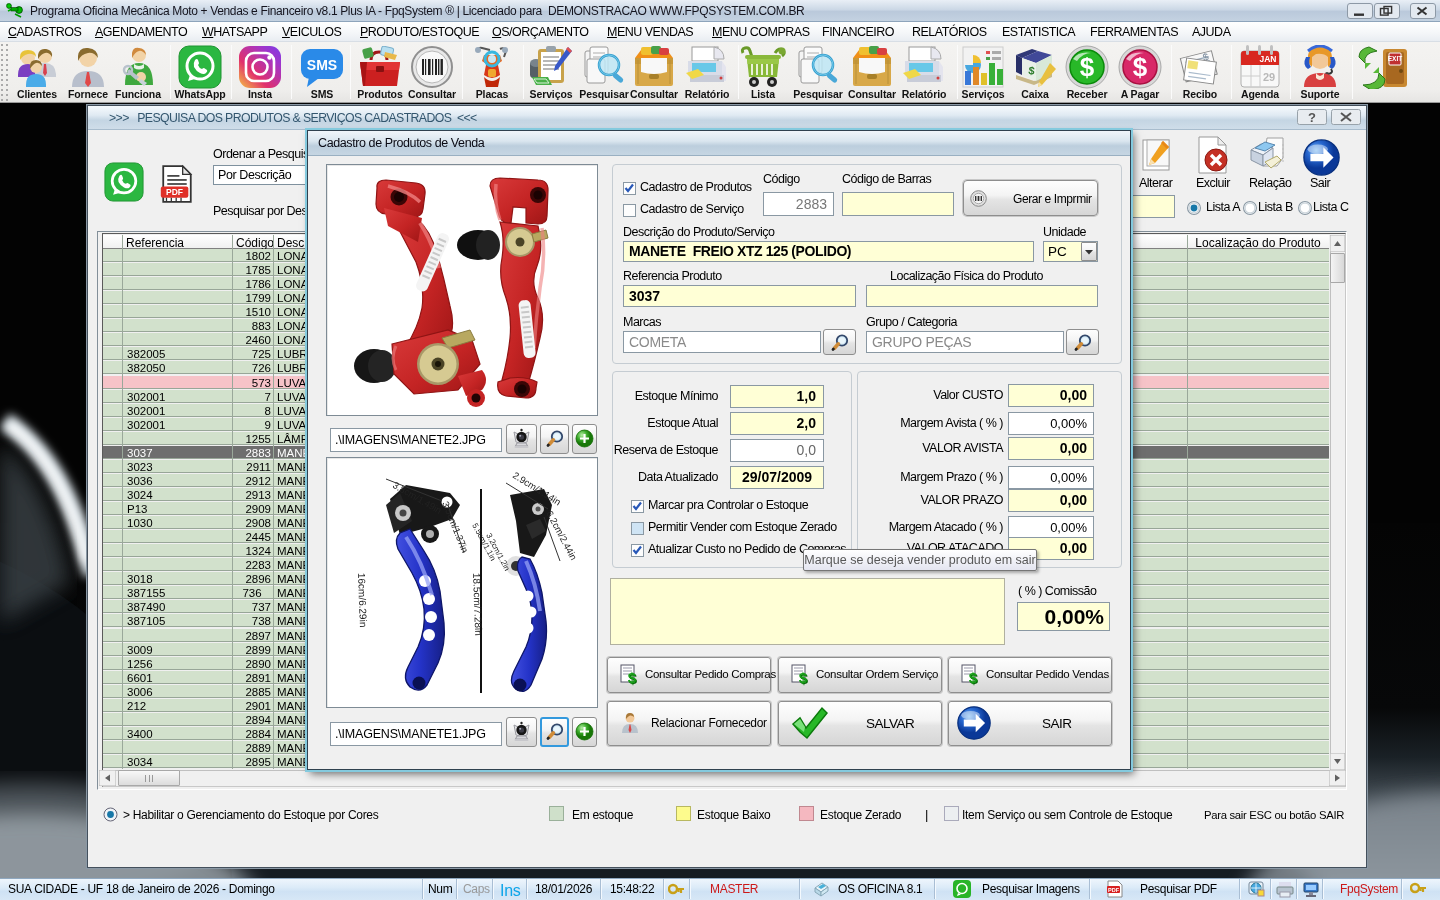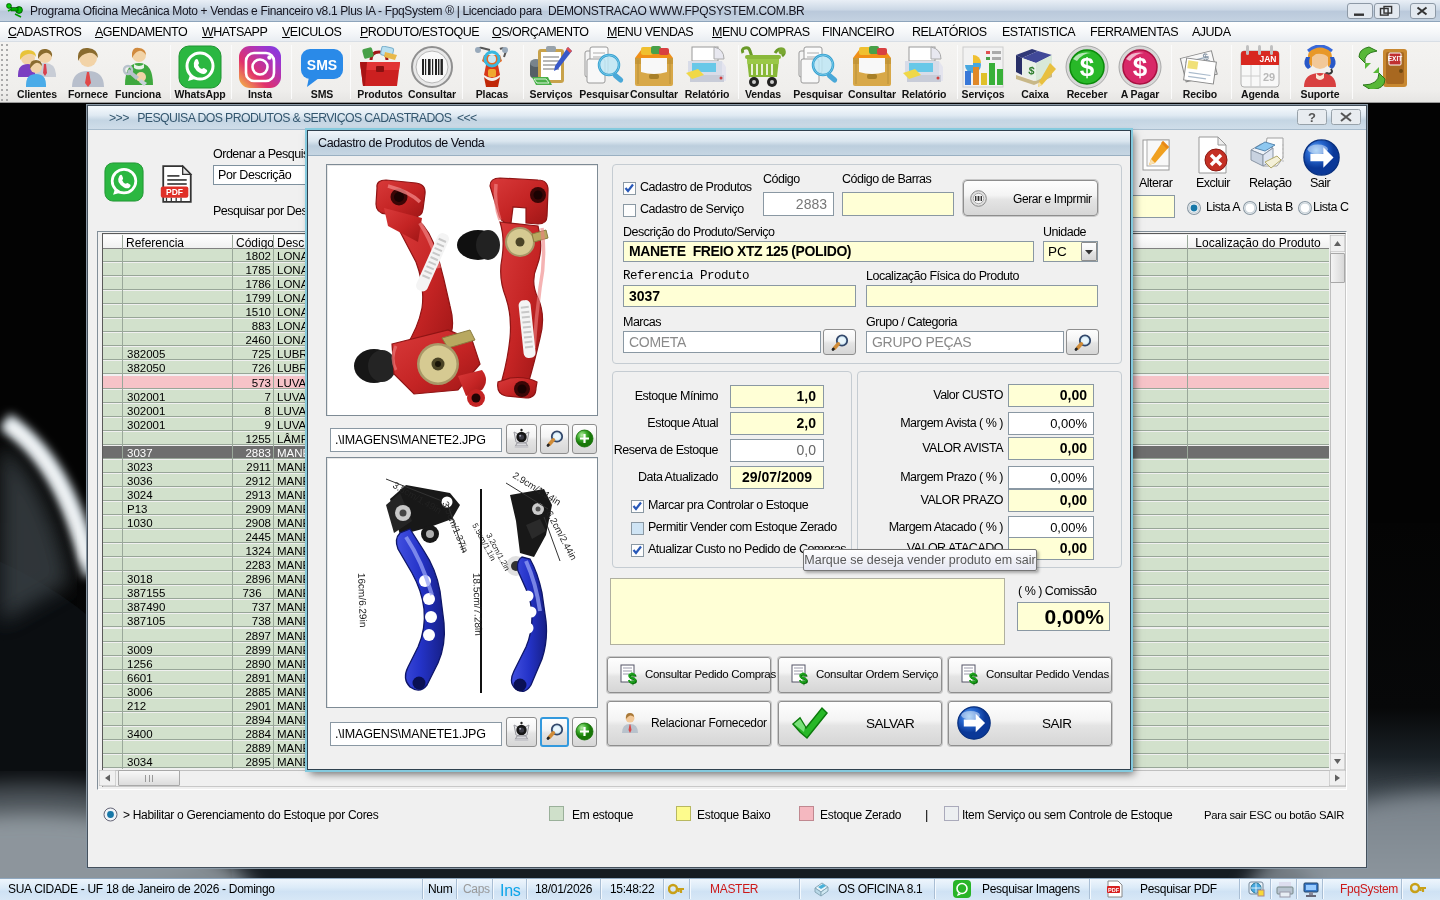--- a/index.html
+++ b/index.html
@@ -280,21 +280,21 @@
           <line x1="28" y1="16" x2="28" y2="30"></line>
           <line x1="33" y1="16" x2="33" y2="30"></line>
         </g>
 <path d="M8 14 L40 14 L39.5 19 L8.5 19 Z" fill="#9ac848"></path>
 <circle cx="15" cy="37" r="5" fill="#222"></circle>
         <circle cx="15" cy="37" r="2" fill="#ccc"></circle>
 <circle cx="33" cy="37" r="5" fill="#222"></circle>
         <circle cx="33" cy="37" r="2" fill="#ccc"></circle>
       </svg>
     </div>
-    <div class="lbl">Vendas</div>
+    <div class="lbl">Lista</div>
   </div>
 <div class="tbtn" style="left:783px;top:45px;width:70px">
     <div style="height:43px;display:flex;align-items:center;justify-content:center">
       <svg width="46" height="44" viewBox="0 0 46 44" style="">
 <rect x="4" y="6" width="18" height="26" rx="2" fill="#f4f4f4" stroke="#999"></rect>
 <rect x="9" y="2" width="18" height="26" rx="2" fill="#fbfbfb" stroke="#999"></rect>
 <g stroke="#bbb" stroke-width="1.2">
           <line x1="12" y1="8" x2="24" y2="8"></line>
           <line x1="12" y1="12" x2="24" y2="12"></line>
           <line x1="12" y1="16" x2="22" y2="16"></line>
@@ -1026,23 +1026,23 @@
     </svg></div>
 <div class="tx" style="left:1013px;top:192px;font-size:12px;letter-spacing:-0.4px">Gerar e Imprmir</div>
 <div class="tx" style="left:623px;top:225px;">Descrição do Produto/Serviço</div>
 <div class="abs" style="left:623px;top:241px;width:411px;height:21px;background:#ffffd6;border:1px solid #8a98a3;font-size:14px;letter-spacing:-0.4px;font-weight:bold;line-height:19px;padding-left:5px">MANETE&nbsp; FREIO XTZ 125 (POLIDO)</div>
 <div class="tx" style="left:1043px;top:225px;">Unidade</div>
 <div class="abs" style="left:1043px;top:241px;width:55px;height:21px;background:#ffffd6;border:1px solid #8a98a3;font-size:13.5px;line-height:19px;padding-left:4px">PC</div>
 <div class="btn" style="left:1081px;top:242px;width:16px;height:19px;border-radius:1px"></div>
 <div class="abs" style="left:1084px;top:249px;line-height:0"><svg width="10" height="6" viewBox="0 0 10 6" style="">
       <path d="M1 1 L5 5.4 L9 1 Z" fill="#333"></path>
     </svg></div>
-<div class="tx" style="left:623px;top:269px;font-family:Liberation Mono, monospace;">Referencia Produto</div>
+<div class="tx" style="left:623px;top:269px;">Referencia Produto</div>
 <div class="abs" style="left:623px;top:285px;width:233px;height:22px;background:#ffffd6;border:1px solid #8a98a3;font-size:14px;font-weight:bold;line-height:20px;padding-left:5px">3037</div>
-<div class="tx" style="left:866px;top:269px;text-align:center;">Localização Física do Produto</div>
+<div class="tx" style="left:890px;top:269px;text-align:center;">Localização Física do Produto</div>
 <div class="abs" style="left:866px;top:285px;width:232px;height:22px;background:#ffffd6;border:1px solid #8a98a3"></div>
 <div class="tx" style="left:623px;top:315px;">Marcas</div>
 <div class="abs" style="left:623px;top:331px;width:198px;height:22px;background:#fff;border:1px solid #8a98a3;font-size:14px;letter-spacing:-0.3px;line-height:20px;color:#8a8a8a;padding-left:5px">COMETA</div>
 <div class="btn" style="left:823px;top:329px;width:33px;height:26px"></div>
 <div class="abs" style="left:830px;top:333px;line-height:0"><svg width="19" height="19" viewBox="0 0 19 19" style="">
       <circle cx="12" cy="7.5" r="5.2" fill="#d6ecf9" stroke="#33486b" stroke-width="1.8"></circle>
       <circle cx="12" cy="7.5" r="3" fill="#eaf6fc"></circle>
       <path d="M8.4 10.8 L4.4 15.2" stroke="#d08c38" stroke-width="3.6" stroke-linecap="round"></path>
       <path d="M3.4 16 L3 16.4" stroke="#222" stroke-width="2.8" stroke-linecap="round"></path>
     </svg></div>

